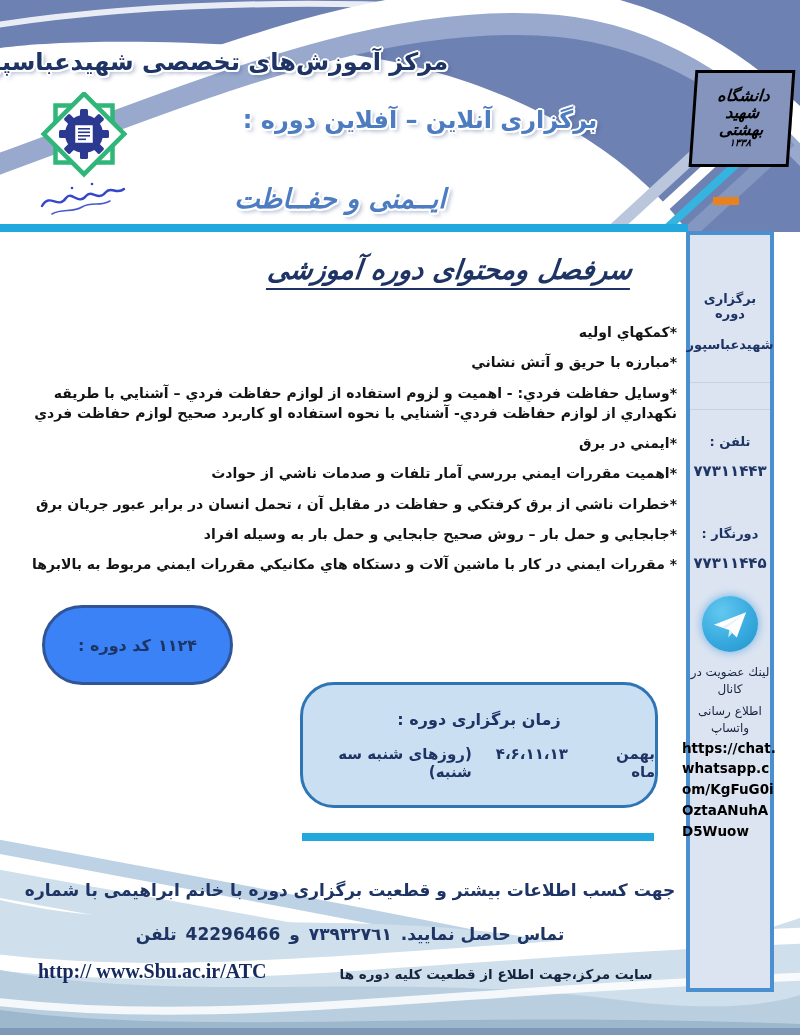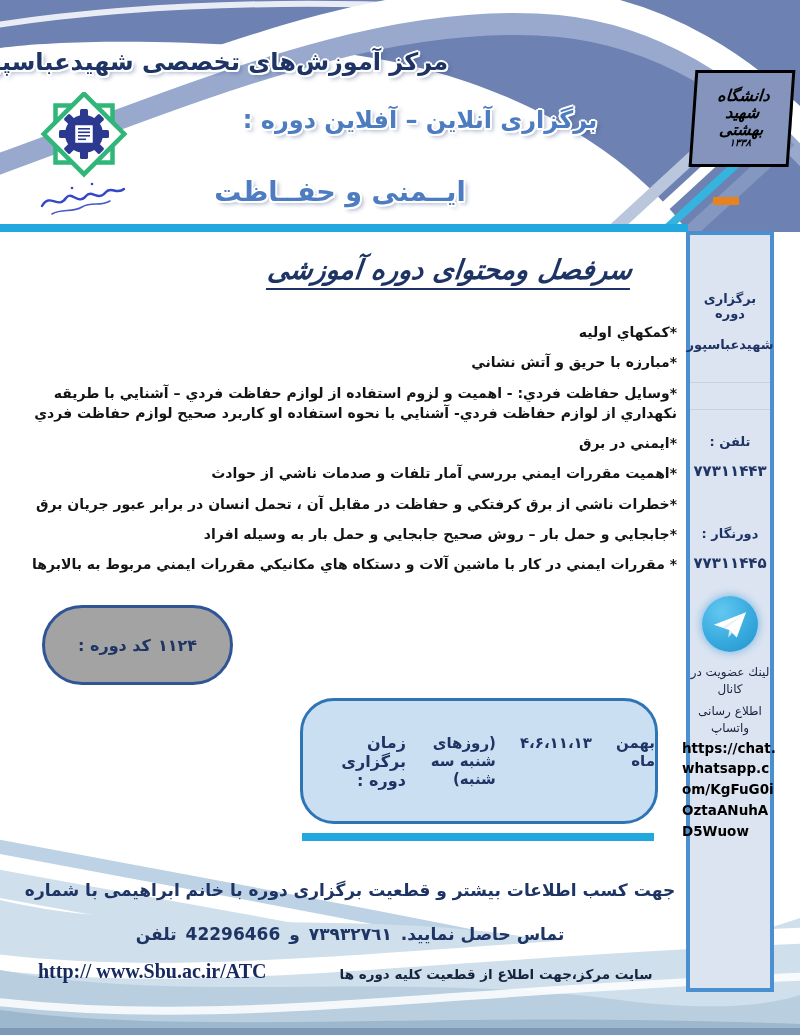--- a/index.html
+++ b/index.html
@@ -13,21 +13,21 @@
   .bold{font-weight:bold;}
   .center{text-align:center;}
   .outline-white{
     text-shadow:-1.5px -1.5px 0 #fff,1.5px -1.5px 0 #fff,-1.5px 1.5px 0 #fff,1.5px 1.5px 0 #fff,
                  0 -2px 0 #fff,0 2px 0 #fff,-2px 0 0 #fff,2px 0 0 #fff,3px 3px 4px rgba(50,70,130,.45);
   }
   
   .header-art{left:0;top:0;width:800px;height:232px;z-index:1;}
   .org-title{left:18px;top:48px;width:430px;font-size:24px;z-index:3;white-space:nowrap;}
   .delivery-line{left:185px;top:106px;width:470px;font-size:24px;color:#4d7cc0;z-index:3;white-space:nowrap;}
-  .course-title{left:195px;top:176px;width:290px;font-size:27px;color:#4d7cc0;z-index:3;white-space:nowrap;}
+  .course-title{left:195px;top:183px;width:290px;font-size:27px;color:#4d7cc0;z-index:3;white-space:nowrap;font-style:italic;}
   .org-logo{left:28px;top:92px;width:112px;height:128px;z-index:3;}
   .uni-logo{
     left:692px;top:70px;width:100px;height:97px;z-index:3;background:#8494bd;border:3px solid #000;
     box-sizing:border-box;display:flex;flex-direction:column;align-items:center;justify-content:center;
     color:#000;font-weight:bold;font-style:italic;line-height:1.05;font-size:16px;transform:skewX(-4deg);
   }
   .uni-logo .year{font-size:10px;letter-spacing:1px;}
   
   .sidebar{
     left:686px;top:231px;width:88px;height:761px;z-index:5;background:#dce4f1;
@@ -50,26 +50,26 @@
   
   .heading{
     left:235px;top:254px;width:430px;z-index:2;font-size:27px;font-weight:bold;font-style:italic;
     color:#1e3464;text-align:center;transform:skewX(-6deg);
   }
   .heading .u{border-bottom:2.5px solid #1e3464;padding-bottom:3px;}
   .topics{left:22px;top:322px;width:655px;z-index:2;direction:rtl;text-align:right;}
   .topic-item{font-size:14px;font-weight:bold;color:#141414;line-height:1.45;margin-bottom:10px;}
   .code-pill{
     left:42px;top:605px;width:191px;height:80px;z-index:2;border:3px solid #2f5597;border-radius:40px;
-    background:#a3a3a3;box-sizing:border-box;display:flex;align-items:center;justify-content:center;gap:7px;
+    background:#3b82f6;box-sizing:border-box;display:flex;align-items:center;justify-content:center;gap:7px;
     font-size:16px;font-weight:bold;color:#1e3464;
   }
   .time-box{
-    left:300px;top:698px;width:358px;height:126px;z-index:2;border:3px solid #2e75b6;border-radius:34px;
-    background:#cbdff2;box-sizing:border-box;display:flex;flex-direction:row;align-items:center;
+    left:300px;top:682px;width:358px;height:126px;z-index:2;border:3px solid #2e75b6;border-radius:34px;
+    background:#cbdff2;box-sizing:border-box;display:flex;flex-direction:column;align-items:center;
     justify-content:center;gap:16px;color:#1e3464;font-weight:bold;
   }
   .time-box .label{font-size:16px;}
   .sched-row{display:flex;direction:ltr;gap:24px;font-size:15px;align-items:baseline;}
   .divider-bar{left:302px;top:833px;width:352px;height:8px;background:#21a8de;z-index:2;}
   
   .footer-art{left:0;top:840px;width:800px;height:195px;z-index:1;}
   .info-line1{left:15px;top:880px;width:670px;z-index:4;font-size:17px;font-weight:bold;color:#1e3464;text-align:center;}
   .info-line2{
     left:15px;top:924px;width:670px;z-index:4;display:flex;direction:ltr;justify-content:center;gap:9px;

